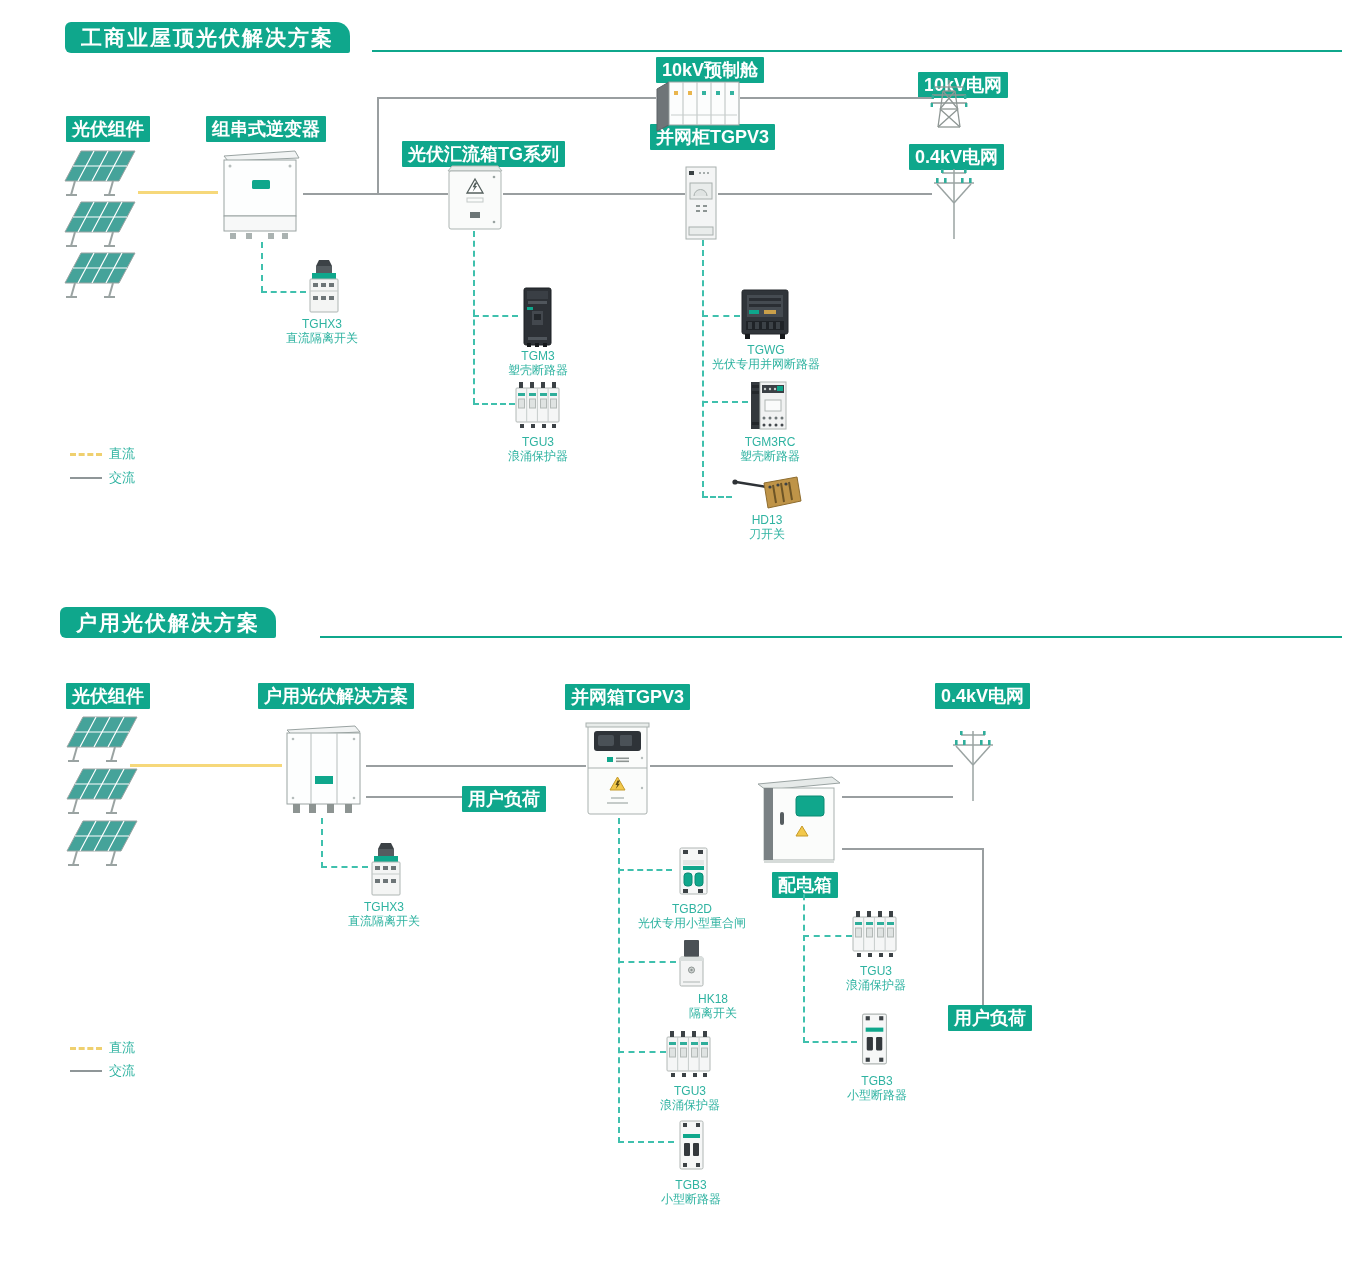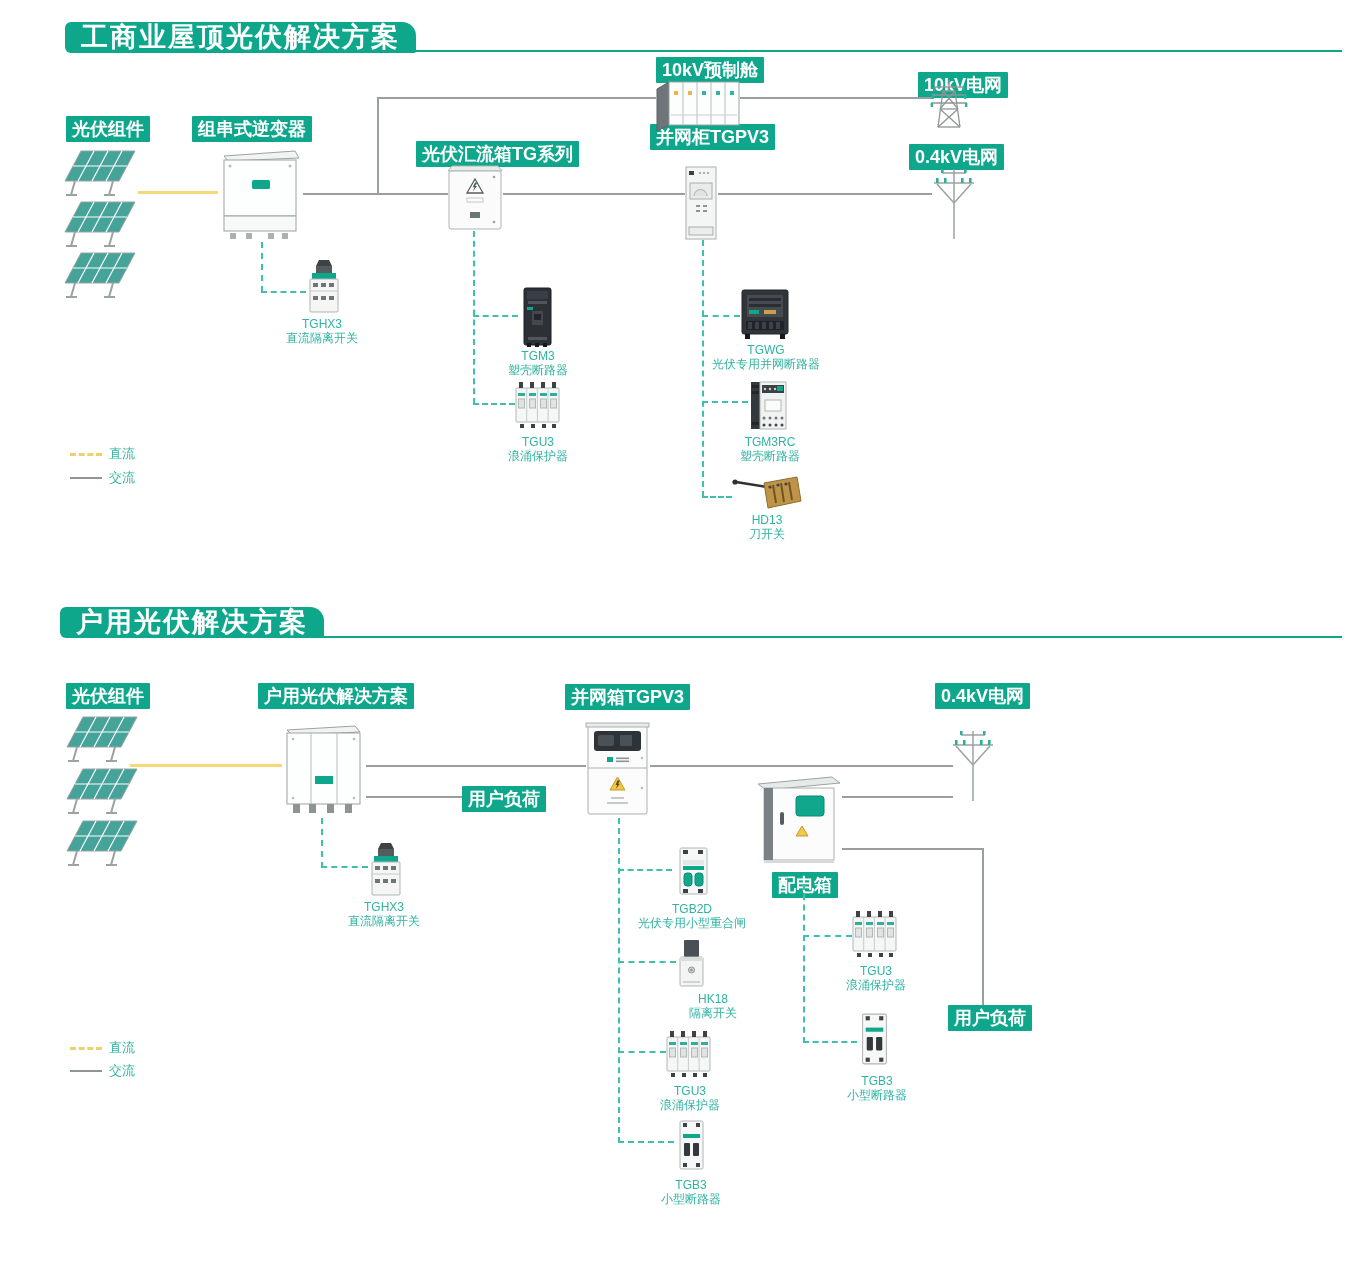--- a/index.html
+++ b/index.html
@@ -1,21 +1,21 @@
 <!DOCTYPE html>
 <html><head>
 <meta charset="utf-8">
 <style>
   :root{ --teal:#0fa78c; --lbl:#2fb3a1; --dash:#3fc0ad; --ac:#999ea0; --dc:#f6d87a; }
   *{margin:0;padding:0;box-sizing:border-box}
   html,body{background:#fff}
   body{width:1350px;height:1266px;position:relative;overflow:hidden;
        font-family:"Liberation Sans",sans-serif;}
   .stage{position:absolute;inset:0;background:#fff}
-  .banner{position:absolute;background:var(--teal);color:#fff;font-weight:bold;font-size:27px;
+  .banner{position:absolute;background:var(--teal);color:#fff;font-weight:bold;font-size:21px;
           line-height:31px;height:31px;padding:0 16px;border-radius:6px 14px 2px 6px;letter-spacing:2px;white-space:nowrap}
   .tail{position:absolute;height:2px;background:var(--teal)}
   .badge{position:absolute;background:var(--teal);color:#fff;font-weight:bold;font-size:18px;
          line-height:1;padding:4px 6px;white-space:nowrap;border-radius:1px}
   .hline{position:absolute;height:2px;background:var(--ac)}
   .vline{position:absolute;width:2px;background:var(--ac)}
   .dcline{position:absolute;height:3px;background:var(--dc)}
   .dash-h{position:absolute;height:0;border-top:2px dashed var(--dash)}
   .dash-v{position:absolute;width:0;border-left:2px dashed var(--dash)}
   .clabel{position:absolute;width:160px;color:var(--lbl);font-size:12px;line-height:14px;text-align:center;white-space:nowrap}
@@ -367,22 +367,22 @@
     </symbol>
   </defs>
 </svg>
 
 <div class="stage">
 
   <div class="banner" style="left:65px;top:22px">工商业屋顶光伏解决方案</div>
   <div class="tail" style="left:372px;top:50px;width:970px"></div>
 
   <div class="badge" style="left:66px;top:116px">光伏组件</div>
-  <div class="badge" style="left:192px;top:116px">组串式逆变器</div>
-  <div class="badge" style="left:416px;top:141px">光伏汇流箱TG系列</div>
+  <div class="badge" style="left:206px;top:116px">组串式逆变器</div>
+  <div class="badge" style="left:402px;top:141px">光伏汇流箱TG系列</div>
   <div class="badge" style="left:650px;top:124px">并网柜TGPV3</div>
   <div class="badge" style="left:656px;top:57px">10kV预制舱</div>
   <div class="badge" style="left:918px;top:72px">10kV电网</div>
   <div class="badge" style="left:909px;top:144px">0.4kV电网</div>
 
   <div class="dcline" style="left:138px;top:191px;width:80px"></div>
   <div class="hline" style="left:303px;top:193px;width:145px"></div>
   <div class="hline" style="left:503px;top:193px;width:182px"></div>
   <div class="hline" style="left:718px;top:193px;width:214px"></div>
   <div class="vline" style="left:377px;top:98px;height:97px"></div>

